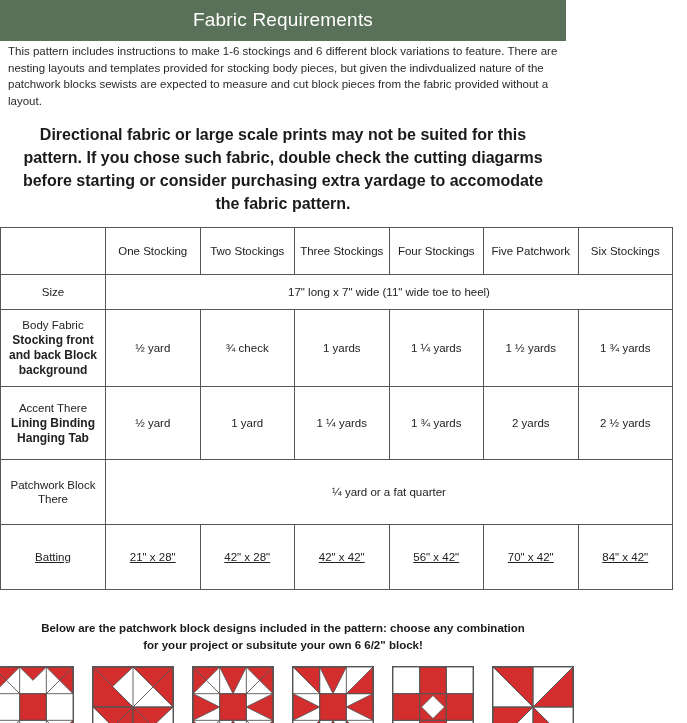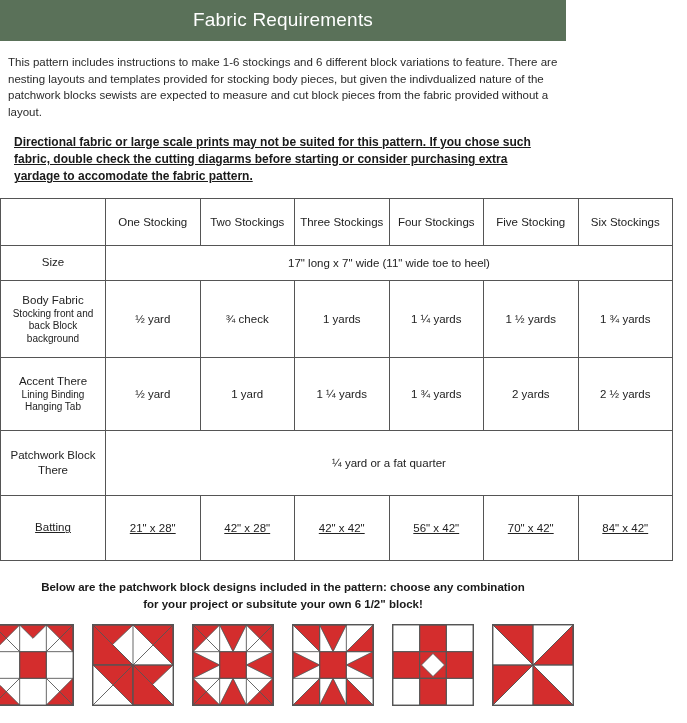--- a/index.html
+++ b/index.html
@@ -25,35 +25,35 @@
     color: #ffffff;
     text-align: center;
     font-size: 19px;
     padding: 9px 0 10px 0;
     letter-spacing: 0.2px;
   }
   .intro {
     font-size: 11.5px;
     line-height: 1.45;
     color: #2a2a2a;
-    padding: 13px 8px 0 8px;
+    padding: 2px 8px 0 8px;
     text-align: left;
   }
   .warning {
-    font-size: 12px;
+    font-size: 16px;
     font-weight: bold;
     line-height: 1.45;
     color: #1a1a1a;
+    text-align: center;
     padding: 13px 14px 10px 14px;
-    text-decoration: underline;
   }
   table.req {
     border-collapse: collapse;
     width: 673px;
-    margin: 2px auto 4px auto;
+    margin: 2px auto 16px auto;
     table-layout: fixed;
   }
   table.req td, table.req th {
     border: 1px solid #555555;
     font-size: 11.5px;
     text-align: center;
     vertical-align: middle;
     color: #222222;
     font-weight: normal;
     padding: 4px 2px;
@@ -69,22 +69,22 @@
     font-size: 11.5px;
     line-height: 1.25;
     height: 38px;
   }
   td.rowhead {
     font-weight: bold;
     font-size: 11.5px;
     line-height: 1.3;
   }
   td.rowhead .sub {
-    font-weight: normal;
-    font-size: 10px;
+    font-weight: bold;
+    font-size: 12px;
     line-height: 1.25;
     display: block;
   }
   .r-size td { height: 26px; }
   .r-body td { height: 68px; }
   .r-accent td { height: 64px; }
   .r-patch td { height: 56px; }
   .r-batting td { height: 56px; text-decoration: underline; }
   .blocks-note {
     font-size: 11.5px;
@@ -120,21 +120,21 @@
   <div class="warning">Directional fabric or large scale prints may not be suited for this pattern. If you chose such fabric, double check the cutting diagarms before starting or consider purchasing extra yardage to accomodate the fabric pattern.</div>
 
   <table class="req">
     <tbody>
         <tr>
       <th class="col-label hdr-blank"></th>
       <th class="colhead">One Stocking</th>
       <th class="colhead">Two Stockings</th>
       <th class="colhead">Three Stockings</th>
       <th class="colhead">Four Stockings</th>
-      <th class="colhead">Five Stocking</th>
+      <th class="colhead">Five Patchwork</th>
       <th class="colhead">Six Stockings</th>
     </tr>
 
     <tr class="r-size">
       <td class="rowhead">Size</td>
       <td colspan="6">17" long x 7" wide (11" wide toe to heel)</td>
     </tr>
 
     <tr class="r-body">
       <td class="rowhead">
@@ -172,21 +172,21 @@
       <td>21" x 28"</td>
       <td>42" x 28"</td>
       <td>42" x 42"</td>
       <td>56" x 42"</td>
       <td>70" x 42"</td>
       <td>84" x 42"</td>
     </tr>
   </tbody>
     </table>
 
-  <div class="blocks-note">Below are the patchwork block designs included in the pattern: choose any combination for your project or subsitute your own 6 1/2" block!</div>
+  <div class="blocks-note">Below are the patchwork block designs included in the pattern: choose any combination for your project or subsitute your own 6 6/2" block!</div>
 
   <div class="blocks-row">
 
     <div class="block">
       <svg width="80" height="80" viewBox="0 0 90 90">
         <rect x="0" y="0" width="90" height="90" fill="#ffffff"></rect>
         <g stroke="#555" stroke-width="1" fill="#d42d2d">
           <polygon points="0,0 30,0 0,30"></polygon>
           <polygon points="60,0 90,0 90,30"></polygon>
           <polygon points="30,30 60,30 60,60 30,60"></polygon>

